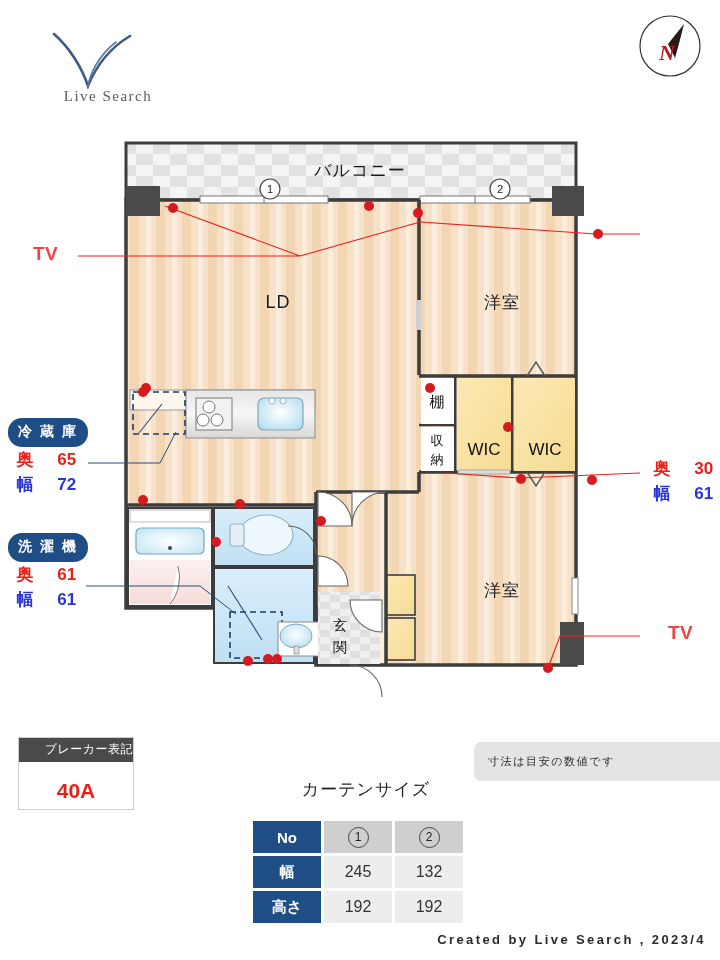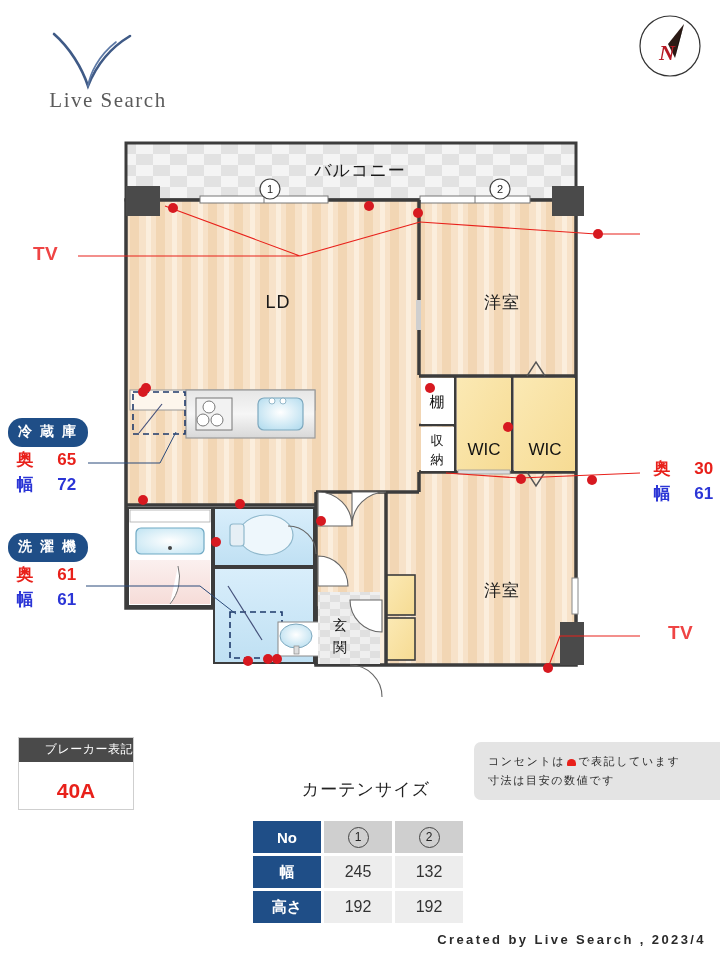--- a/index.html
+++ b/index.html
@@ -13,21 +13,21 @@
     overflow: hidden;
   }
   .abs { position: absolute; }
 
   
   #logo { left: 18px; top: 30px; width: 180px; height: 90px; }
   #logo .mark { position:absolute; left: 30px; top: 0; width: 90px; height: 62px; }
   #logo .wordmark {
     position: absolute; left: 0; top: 58px; width: 180px;
     font-family: "Liberation Serif", "DejaVu Serif", serif;
-    font-size: 21px; color: #5b5b5b; letter-spacing: 1.5px;
+    font-size: 15px; color: #5b5b5b; letter-spacing: 1.5px;
     text-align: center;
   }
 
   
   #compass { right: 14px; top: 10px; width: 72px; height: 72px; }
 
   
   #plan { left: 0; top: 0; width: 720px; height: 720px; }
 
   
@@ -400,21 +400,20 @@
     <span class="v v-haba">61</span>
   </div>
 </div>
 
 <div id="breaker" class="abs">
   <div class="hdr">ブレーカー表記</div>
   <div class="val">40A</div>
 </div>
 
 <div id="note" class="abs">
-  <div><span>コンセントは</span><span class="dot"></span><span>で表記しています</span></div>
   <div>寸法は目安の数値です</div>
 </div>
 
 <div id="curtain-title" class="abs">カーテンサイズ</div>
 <table id="curtain-table" class="abs">
   <tbody>
       <tr>
     <td class="hcell">No</td>
     <td class="nocell">
       <span class="circnum">1</span>

